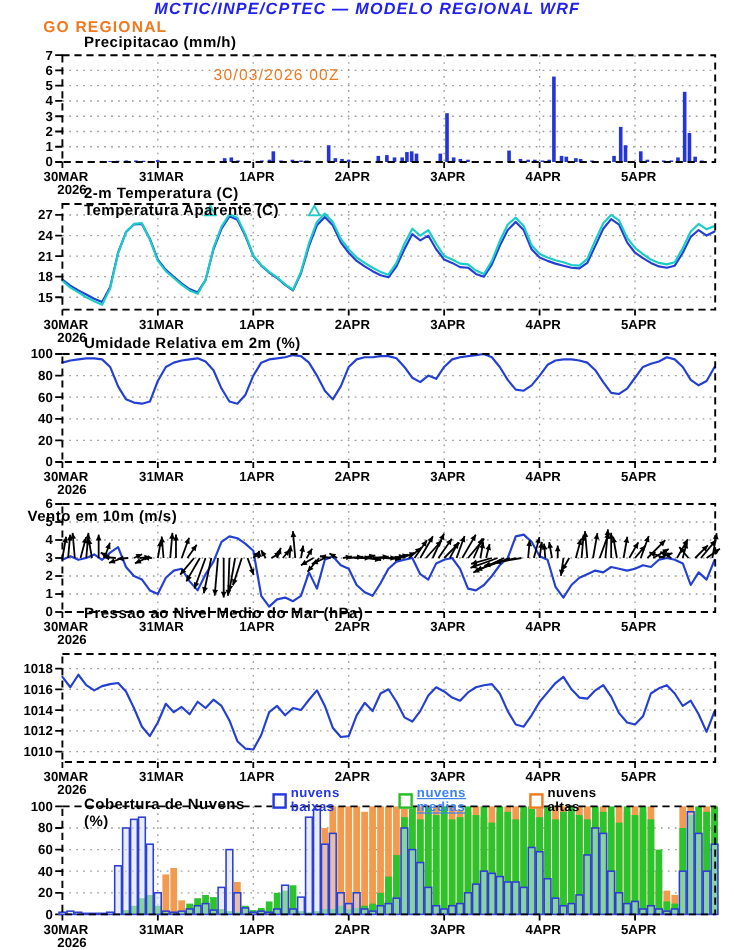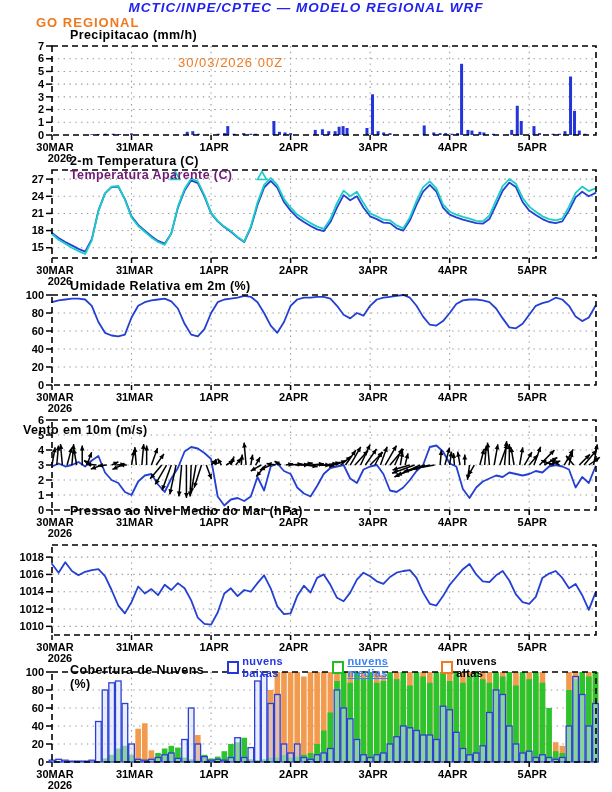--- a/index.html
+++ b/index.html
@@ -128,21 +128,21 @@
     <rect x="563.4824561403509" y="93.18571428571428" width="3" height="3.8142857142857167" fill="#2334d8"></rect>
     <rect x="569.0497076023391" y="38.51428571428572" width="3" height="58.48571428571428" fill="#2334d8"></rect>
     <rect x="573.0263157894736" y="72.84285714285716" width="3" height="24.157142857142844" fill="#2334d8"></rect>
     <rect x="577.7982456140351" y="92.55" width="3" height="4.450000000000003" fill="#2334d8"></rect>
     <rect x="583.3654970760234" y="95.72857142857143" width="3" height="1.2714285714285722" fill="#2334d8"></rect>
     <rect x="52" y="8" width="544" height="89" fill="none" stroke="#000" stroke-width="1.6" stroke-dasharray="6 4"></rect>
   </svg>
 
 <div class="abs title-row" style="top:154px;flex-direction:column;">
   <span>2-m Temperatura (C)</span>
-  <span style="color:#701a75;">Temperatura Aparente (C)</span>
+  <span style="color:#000000;">Temperatura Aparente (C)</span>
 </div>
 <svg class="abs panel-svg" id="svg-temp" width="612" height="126" viewBox="0 0 612 126" style="top: 162px;">
     <line x1="52" y1="85.71428571428571" x2="596" y2="85.71428571428571" stroke="#999999" stroke-width="1.1" stroke-dasharray="1.4 4.4"></line>
     <line x1="46" y1="85.71428571428571" x2="52" y2="85.71428571428571" stroke="#000" stroke-width="1.5"></line>
     <text x="44" y="89.41428571428571" text-anchor="end" font-size="11" font-weight="bold" font-family="&quot;Liberation Sans&quot;,sans-serif">15</text>
     <line x1="52" y1="68.57142857142857" x2="596" y2="68.57142857142857" stroke="#999999" stroke-width="1.1" stroke-dasharray="1.4 4.4"></line>
     <line x1="46" y1="68.57142857142857" x2="52" y2="68.57142857142857" stroke="#000" stroke-width="1.5"></line>
     <text x="44" y="72.27142857142857" text-anchor="end" font-size="11" font-weight="bold" font-family="&quot;Liberation Sans&quot;,sans-serif">18</text>
     <line x1="52" y1="51.42857142857143" x2="596" y2="51.42857142857143" stroke="#999999" stroke-width="1.1" stroke-dasharray="1.4 4.4"></line>
     <line x1="46" y1="51.42857142857143" x2="52" y2="51.42857142857143" stroke="#000" stroke-width="1.5"></line>

